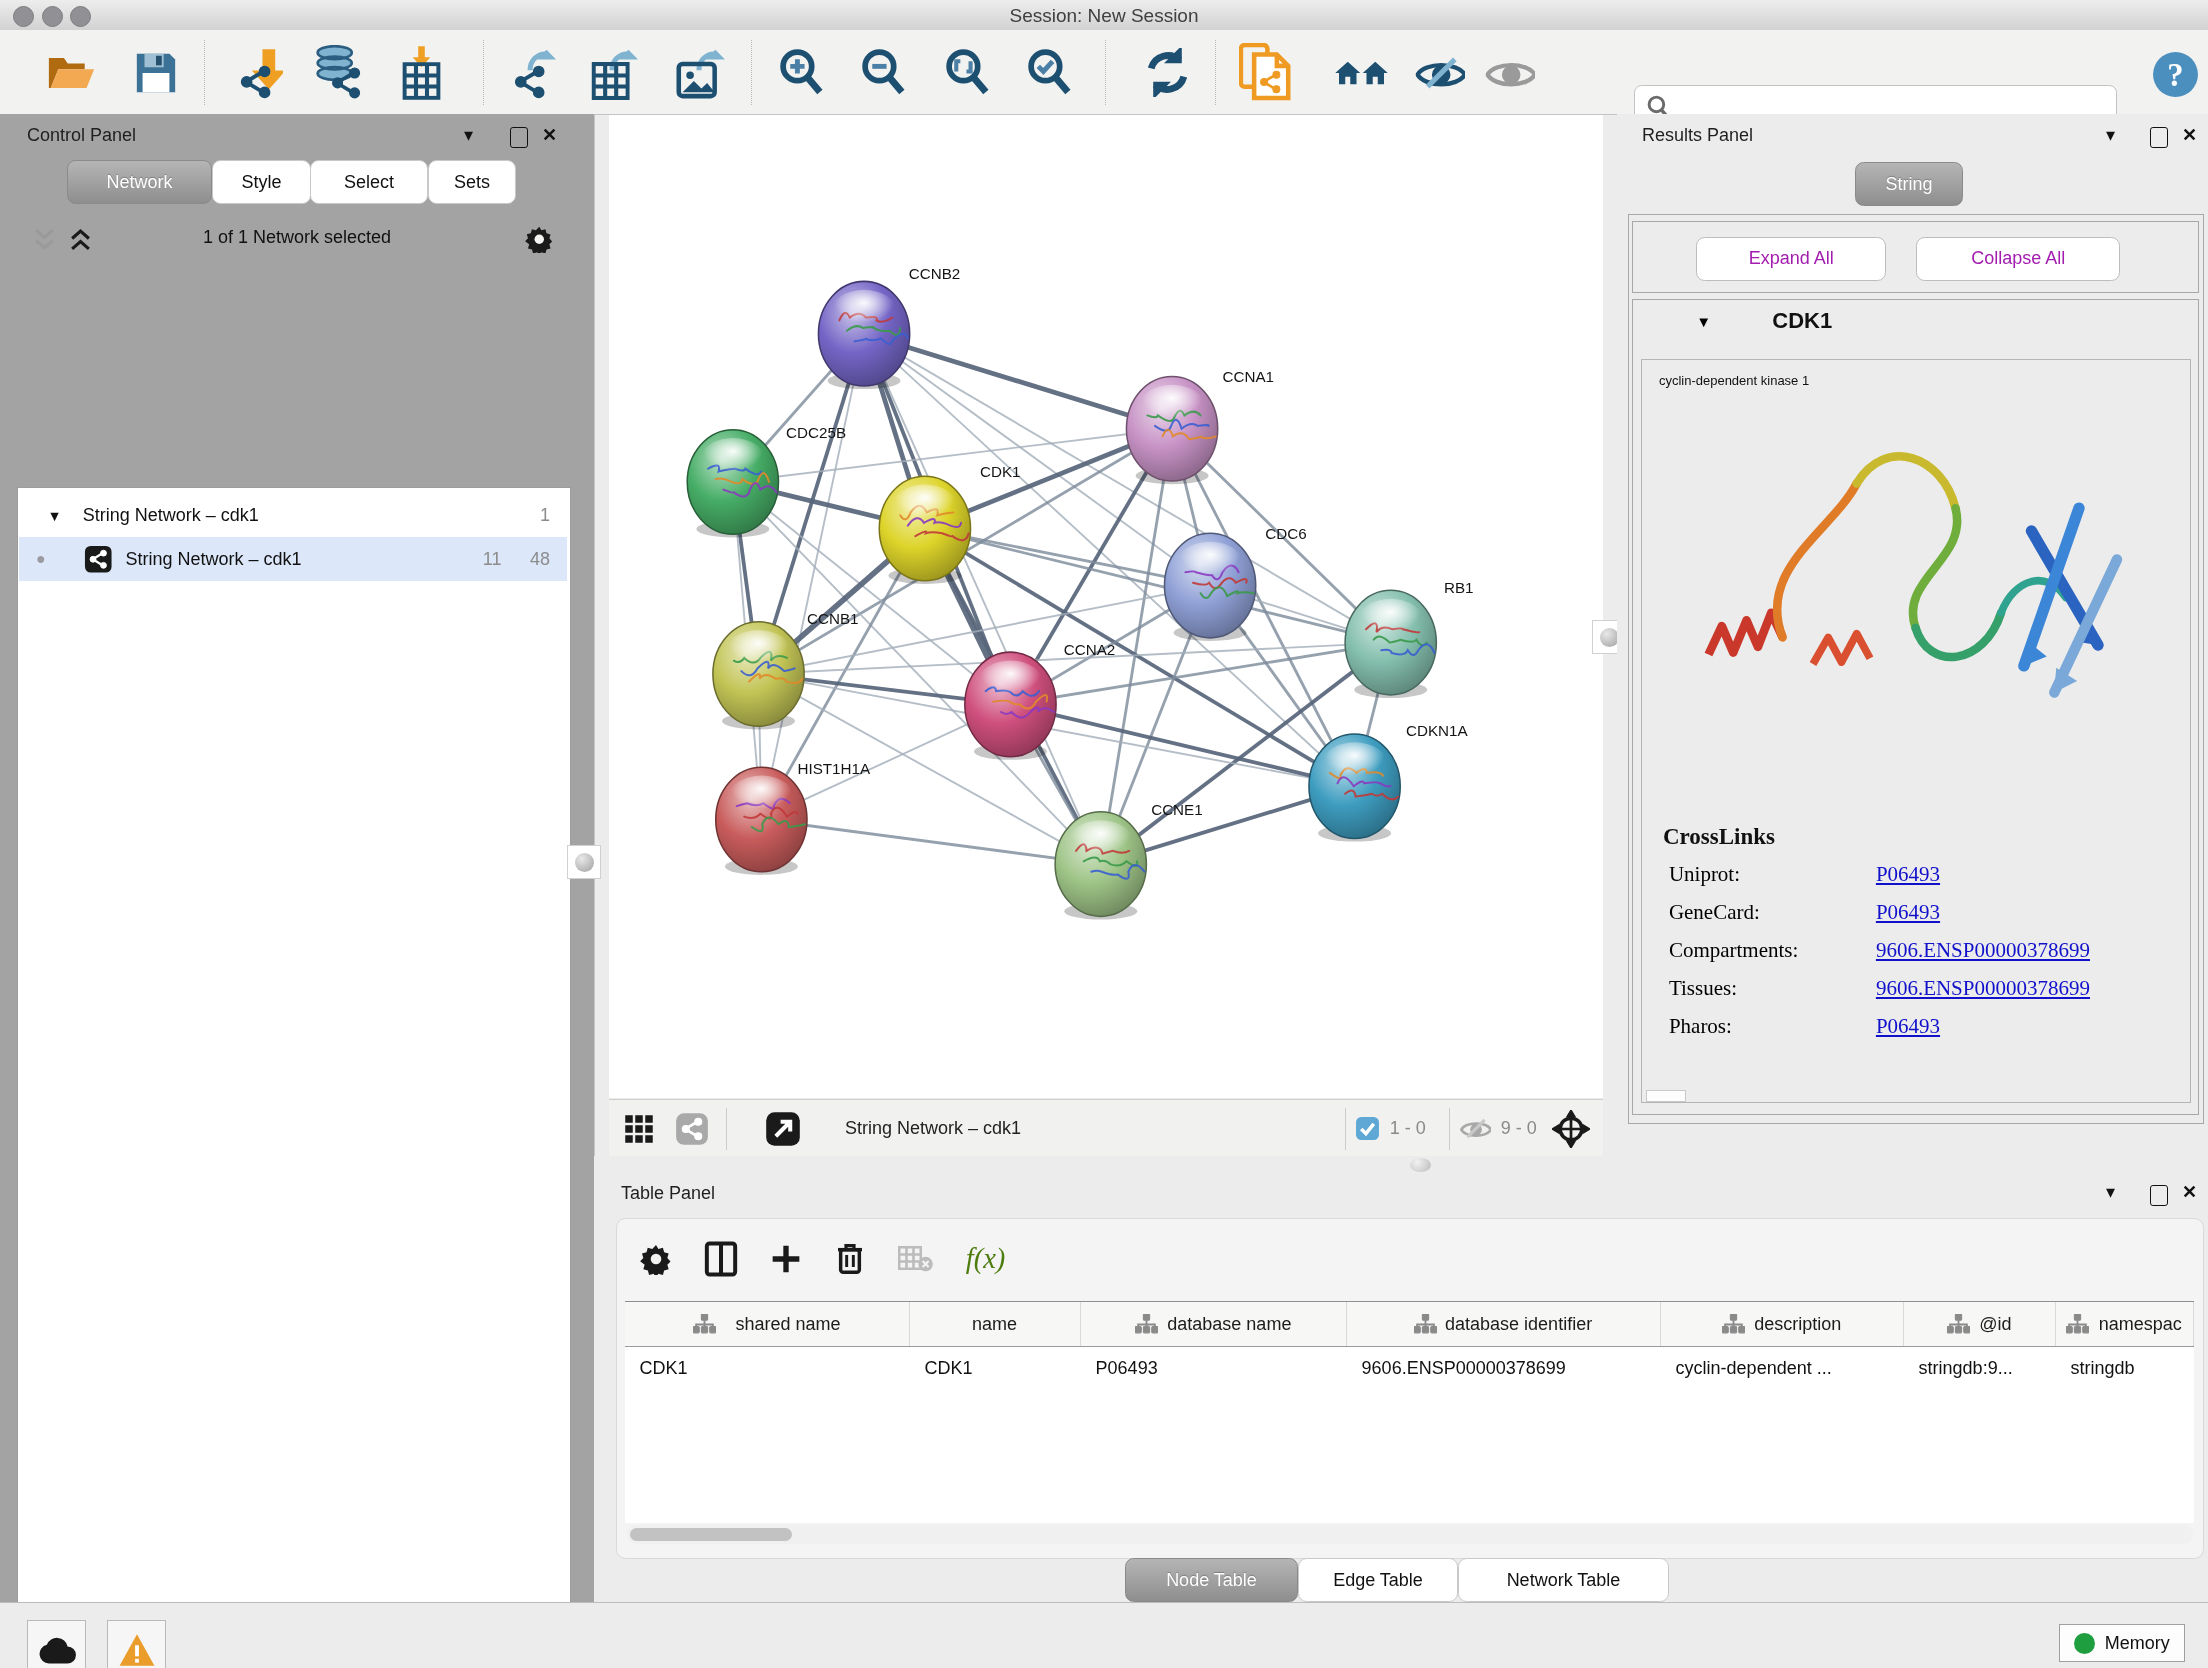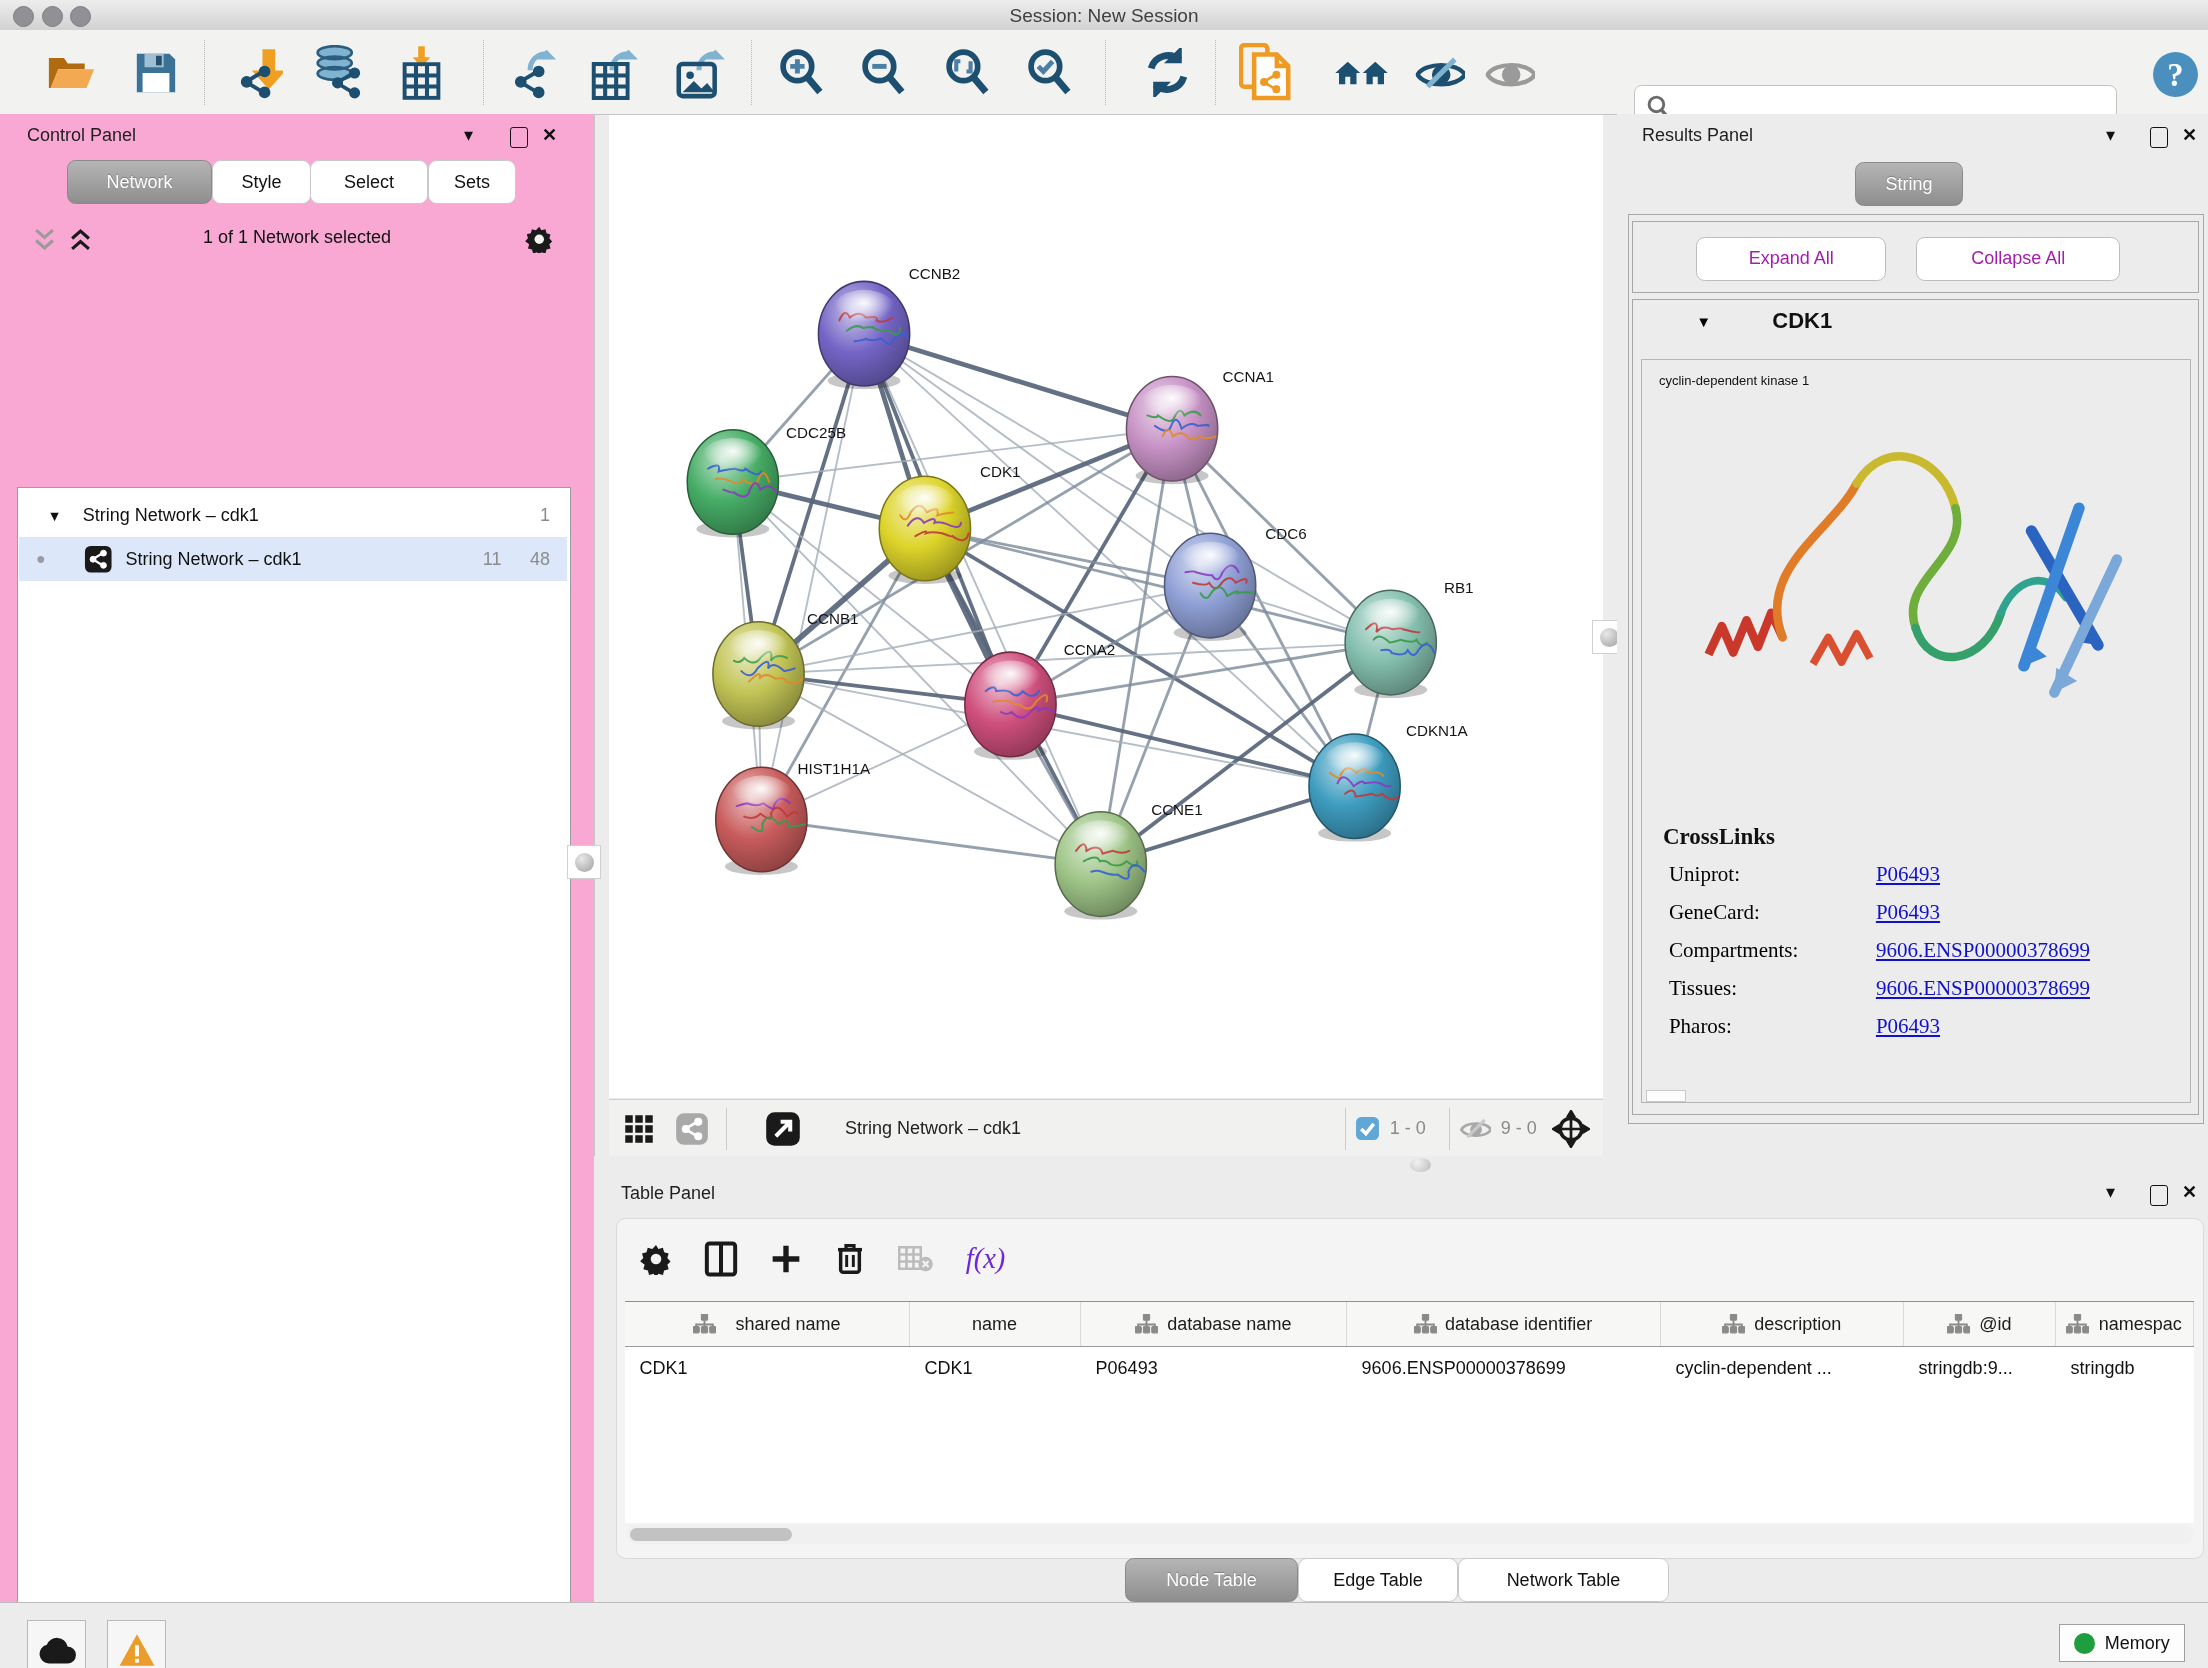--- a/index.html
+++ b/index.html
@@ -314,21 +314,21 @@
       <input type="text" placeholder="" style="">
     </div>
     <div class="tbtn" style="left:2146px;top:15px">
       <svg width="49" height="49" viewBox="0 0 24 24">
           <circle cx="12" cy="12" r="11" fill="#4b8fbe"></circle>
           <text x="12" y="17.5" text-anchor="middle" font-size="16" font-family="Liberation Serif,serif" font-weight="bold" fill="#fff">?</text>
         </svg>
     </div>
   </div>
 
-  <div class="abs" style="left:0;top:114px;width:594px;height:1488px;background:#f9a8d4;border-right:1px solid #c6c6c6;">
+  <div class="abs" style="left:0;top:114px;width:594px;height:1488px;background:#a3a3a3;border-right:1px solid #c6c6c6;">
     <div class="abs panel-head" style="left:27px;top:11.4px">Control Panel</div>
     <div class="ph-ctrl" style="left:464px;top:9.5px">▾</div>
     <div class="abs" style="left:510px;top:13.3px;width:16px;height:19px;border:1.9px solid #111;border-radius:2.9px"></div>
     <div class="ph-ctrl" style="left:542px;top:9.5px;font-weight:bold">✕</div>
 
     <div class="abs" style="left:67px;top:46px;width:476px;height:44px">
       <div class="tab sel" style="left:0;width:145px">Network</div>
       <div class="tab" style="left:145px;width:99px">Style</div>
       <div class="tab" style="left:243px;width:118px">Select</div>
       <div class="tab" style="left:361px;width:88px">Sets</div>
@@ -692,21 +692,21 @@
             <path d="M10 2h4v8h8v4h-8v8h-4v-8H2v-4h8z" fill="#1a1a1a"></path>
           </svg>
         <svg width="32" height="36" viewBox="0 0 24 24">
             <use href="#i-trash" fill="none" stroke="#1a1a1a"></use>
           </svg>
         <svg width="36" height="28.5" viewBox="0 0 30 22" style="opacity:.45">
             <use href="#i-table" x="0" y="0" width="20" height="20" fill="#7a7a7a" stroke="#7a7a7a"></use>
             <circle cx="23" cy="15" r="6" fill="#7a7a7a"></circle>
             <path d="M20.5 12.5l5 5M25.5 12.5l-5 5" stroke="#f4f4f4" stroke-width="1.8"></path>
           </svg>
-        <span style="font-family:'Liberation Serif',serif;font-style:italic;font-size:28.5px;color:#6d28d9">f(x)</span>
+        <span style="font-family:'Liberation Serif',serif;font-style:italic;font-size:28.5px;color:#4d7c0f">f(x)</span>
       </div>
 
       <div class="tp-table">
         <div class="tp-headrow" id="tp-head">
             <div class="tp-hcell" style="width: 285px; gap: 20px;">
               <svg width="23" height="21" viewBox="0 0 22 20">
                 <use href="#i-tree" fill="#8a8a8a" stroke="#8a8a8a"></use>
               </svg>
               <span>shared name</span>
             </div>

